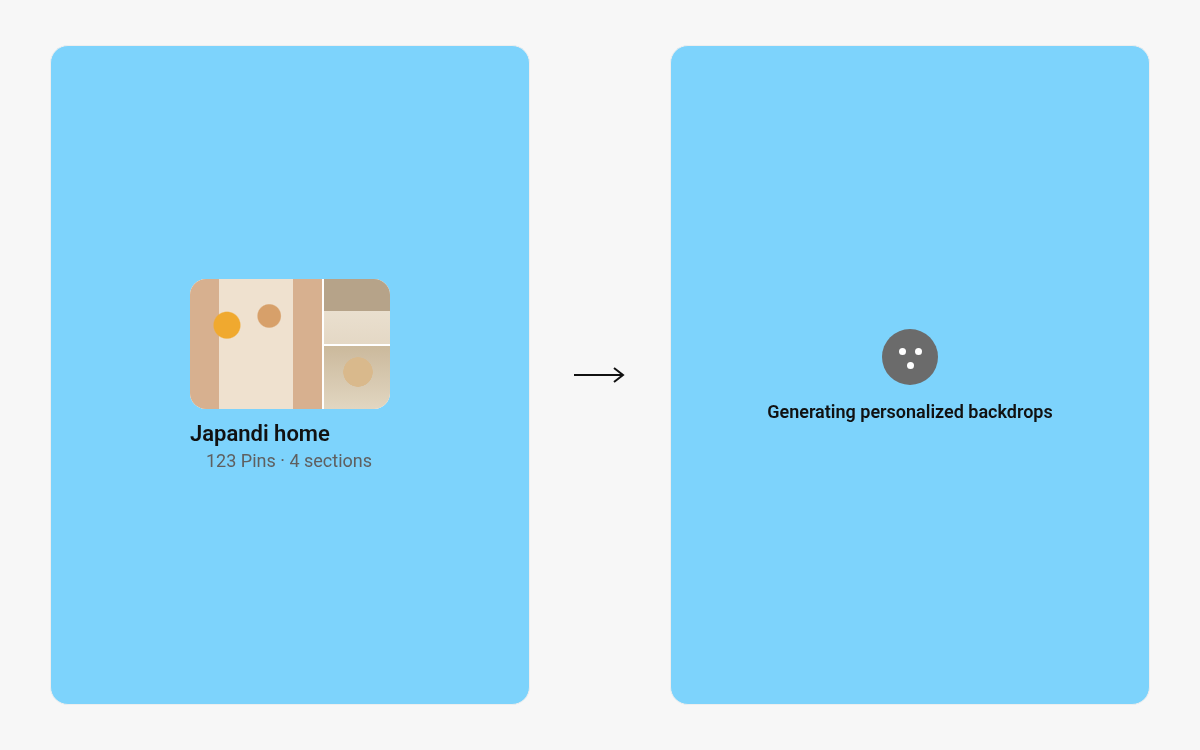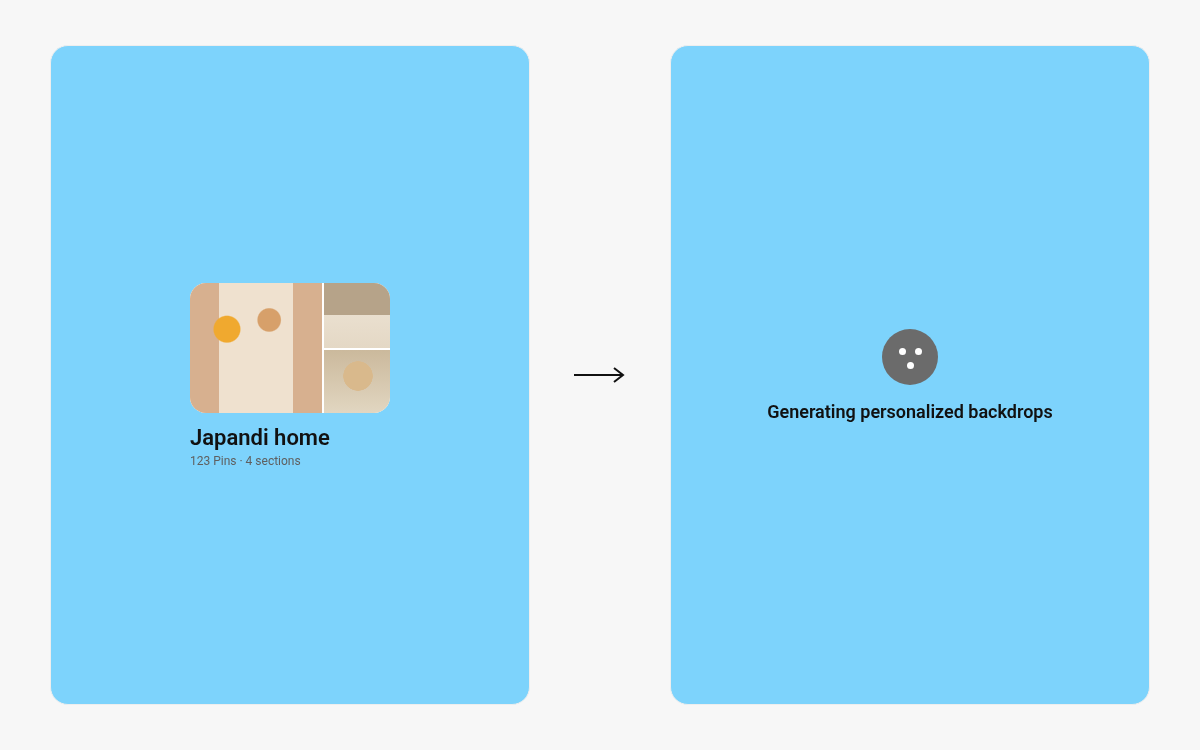--- a/index.html
+++ b/index.html
@@ -55,23 +55,24 @@
     .thumb-main {
       grid-row: 1 / span 2;
     }
     .board-title {
       font-size: 22px;
       font-weight: 600;
       color: #111;
       margin-top: 12px;
     }
     .board-meta {
-      font-size: 12px;
+      font-size: 18px;
       color: #5f5f5f;
       margin-top: 4px;
+      margin-left: 16px;
     }
     
     .japandi-main {
       background:
         radial-gradient(circle at 28% 35%, #f0a92f 0 10%, transparent 11%),
         radial-gradient(circle at 60% 28%, #d7a06a 0 9%, transparent 10%),
         linear-gradient(90deg, #d7b08f 0 22%, #efe1cf 22% 78%, #d7b08f 78% 100%),
         linear-gradient(#efe7db, #efe7db);
     }
     .japandi-main::after{content:"";}

